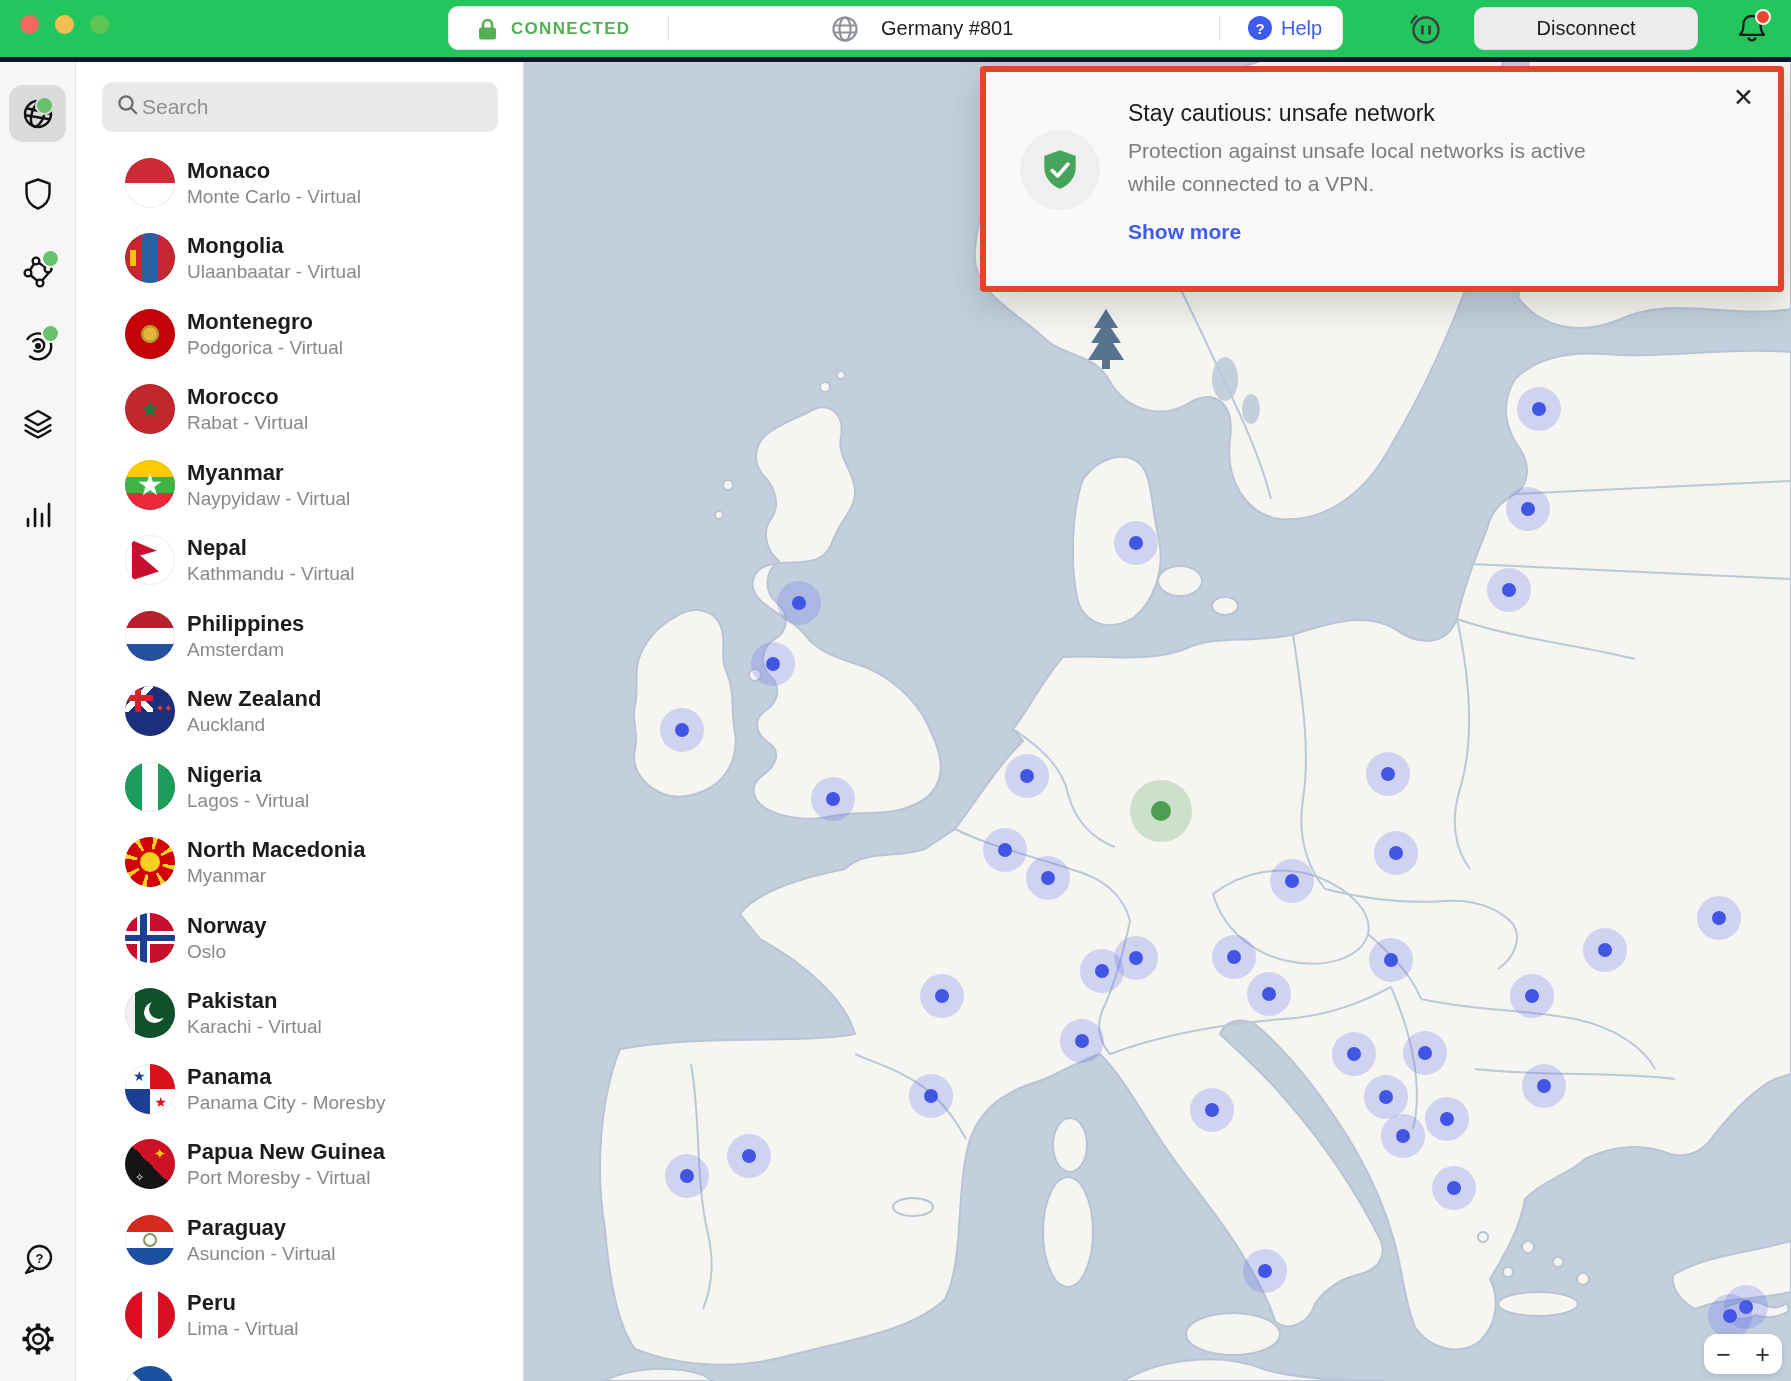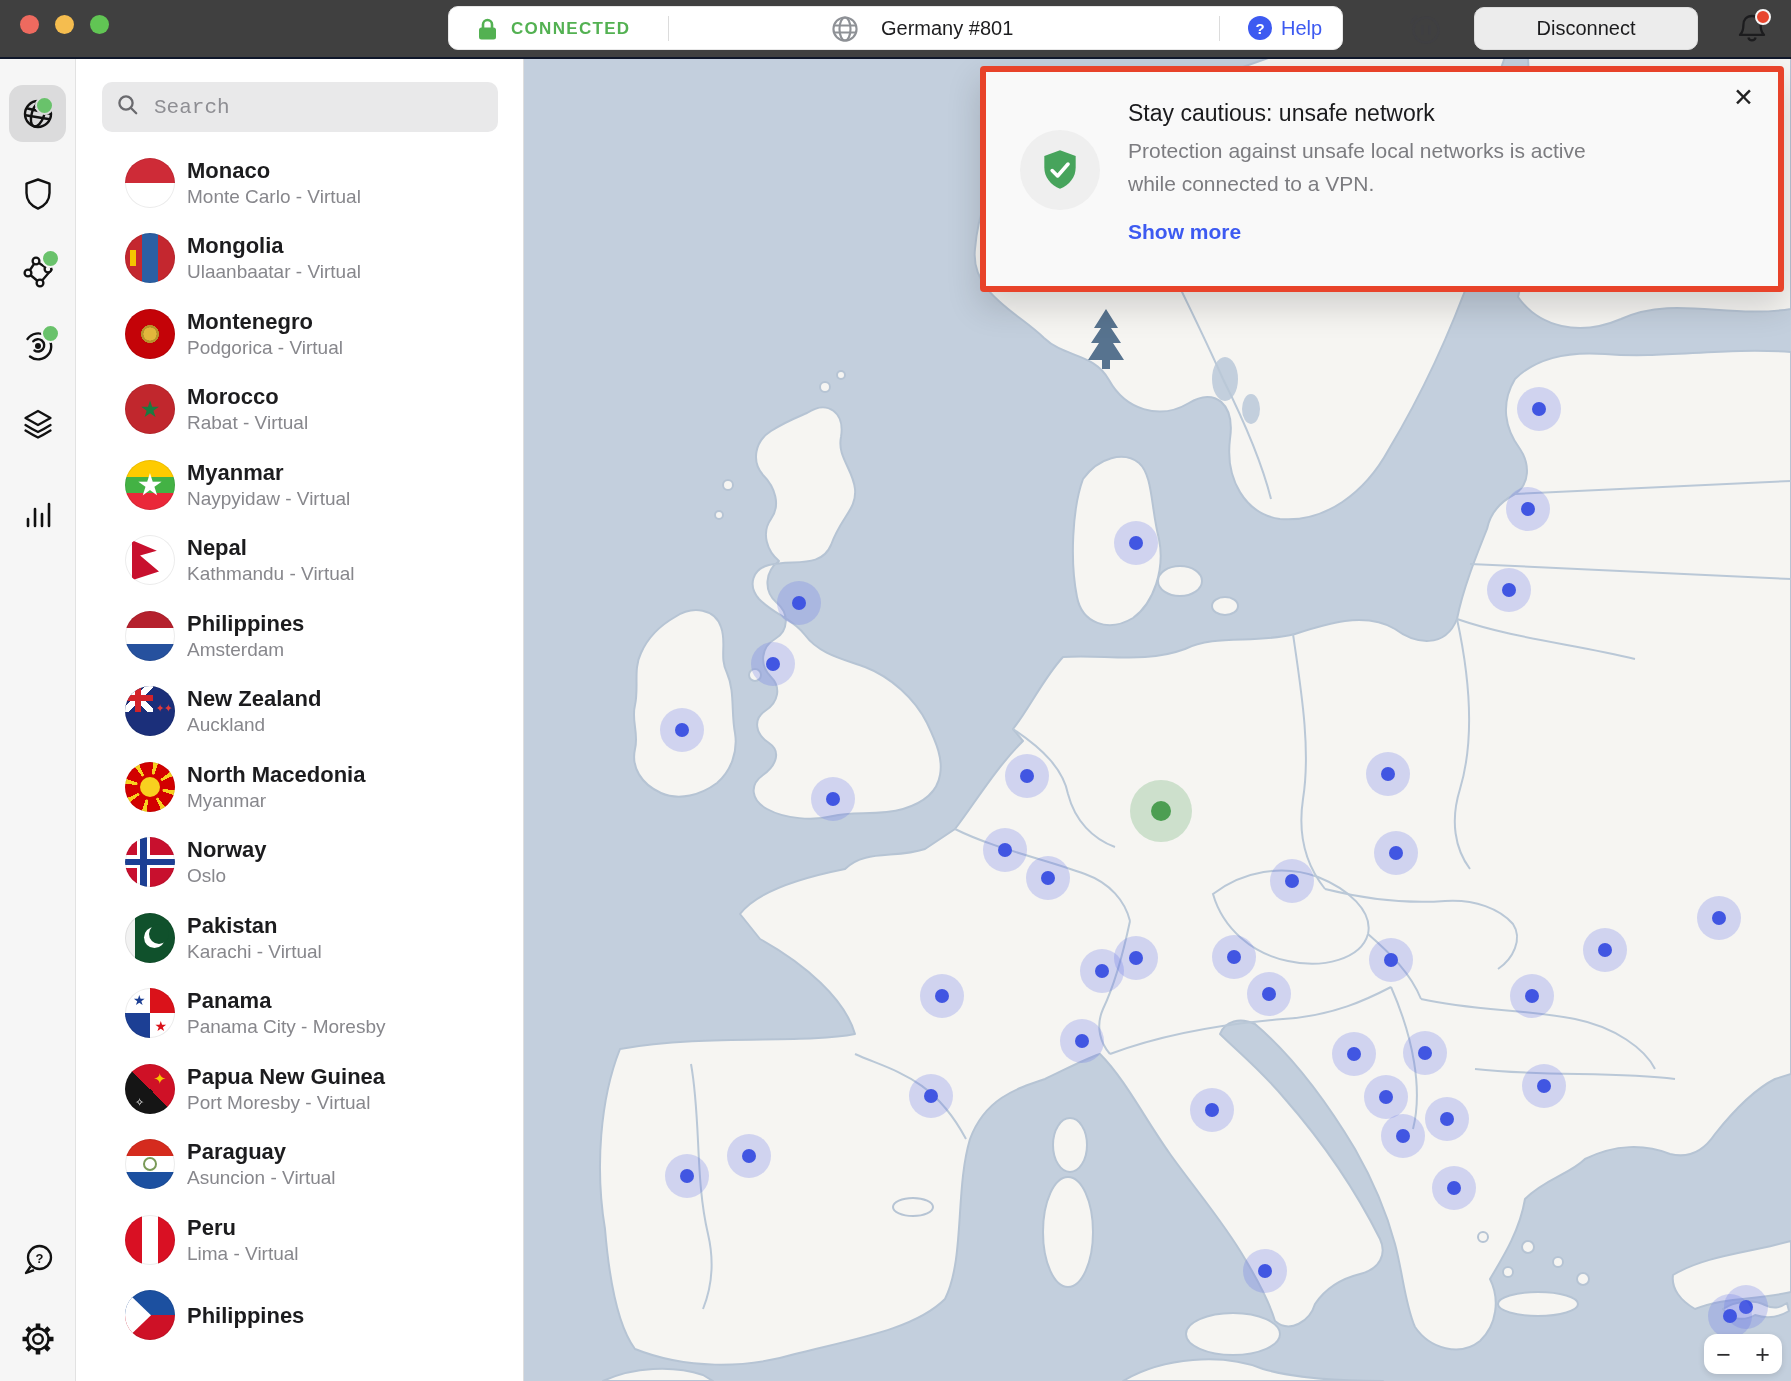--- a/index.html
+++ b/index.html
@@ -1,19 +1,19 @@
 <!DOCTYPE html>
 <html><head>
 <meta charset="utf-8">
 <style>
   html,body{margin:0;padding:0}
   body{width:1791px;height:1381px;position:relative;overflow:hidden;background:#fff;
        font-family:"Liberation Sans",sans-serif;-webkit-font-smoothing:antialiased;color:#1d1d1f}
   
-  .topbar{position:absolute;left:0;top:0;width:1791px;height:57px;background:#404040;border-bottom:2px solid #0f172a;z-index:40}
+  .topbar{position:absolute;left:0;top:0;width:1791px;height:57px;background:#22c55e;border-bottom:5px solid #0f172a;z-index:40}
   .tl{position:absolute;top:15px;width:19px;height:19px;border-radius:50%}
   .tl.c{left:20px;background:#ee6a5f}.tl.m{left:55px;background:#f5bd4f}.tl.z{left:90px;background:#61c554}
   .pill{position:absolute;left:448px;top:6px;width:895px;height:44px;background:#fff;border:1px solid #e7e7e7;border-radius:10px;box-sizing:border-box}
   .pill .lock{position:absolute;left:28px;top:11px}
   .pill .status{position:absolute;left:62px;top:12px;font-size:17px;font-weight:bold;letter-spacing:1.3px;color:#53b152}
   .pill .div1{position:absolute;left:219px;top:9px;width:1px;height:25px;background:#dcdcdc}
   .pill .div2{position:absolute;left:770px;top:9px;width:1px;height:25px;background:#dcdcdc}
   .pill .globe{position:absolute;left:380px;top:6px}
   .pill .server{position:absolute;left:432px;top:10px;font-size:20px;color:#1d1d1f}
   .helpwrap{position:absolute;left:799px;top:9px;display:flex;align-items:center;gap:9px;cursor:pointer}
@@ -30,21 +30,21 @@
   .sb-item{position:absolute;left:0;width:75px;height:57px;display:flex;align-items:center;justify-content:center}
   .sb-tile{position:absolute;left:9px;top:28px;width:57px;height:57px;background:#dbdbdc;border-radius:14px;
            display:flex;align-items:center;justify-content:center}
   .iconbox{position:relative;width:36px;height:36px}
   .badge{position:absolute;width:15px;height:15px;border-radius:50%;background:#69c26b;border:2px solid #f6f6f6;right:-4px;top:-4px}
   .sb-tile .badge{border-color:#dbdbdc;right:2px;top:0}
   
   .panel{position:absolute;left:75px;top:57px;width:448px;bottom:0;background:#fff;border-right:1px solid #dedede;overflow:hidden;z-index:20}
   .search{position:absolute;left:27px;top:25px;width:396px;height:50px;background:#e9e9ea;border-radius:10px;
           display:flex;align-items:center;padding-left:14px;box-sizing:border-box}
-  .search input{border:none;outline:none;background:transparent;font-size:21px;color:#1d1d1f;margin-left:12px;width:320px;font-family:Liberation Mono, monospace}
+  .search input{border:none;outline:none;background:transparent;font-size:21px;color:#1d1d1f;width:320px;font-family:Liberation Sans, sans-serif}
   .search input::placeholder{color:#8e8e93}
   .rows{position:absolute;left:0;top:88px;right:0}
   .row{height:75.5px;display:flex;align-items:center;padding-left:50px;cursor:pointer}
   .rowtext{margin-left:12px;display:flex;flex-direction:column;justify-content:center}
   .ctitle{font-size:22px;font-weight:bold;color:#1c1c1e;line-height:27px}
   .csub{font-size:19px;color:#87878c;line-height:25px}
   
   .flag{width:50px;height:50px;border-radius:50%;position:relative;overflow:hidden;flex:none;box-shadow:inset 0 0 0 1px rgba(0,0,0,.08)}
   .flag::before,.flag::after{position:absolute}
   .flag-monaco{background:linear-gradient(180deg,#ce2b37 0 50%,#fff 50%)}
@@ -316,20 +316,27 @@
         <div class="rowtext">
           <span class="ctitle">Philippines</span>
           <span class="csub">Amsterdam</span>
         </div>
       </div>
       <div class="row">
         <div class="flag flag-new-zealand"></div>
         <div class="rowtext">
           <span class="ctitle">New Zealand</span>
           <span class="csub">Auckland</span>
+        </div>
+      </div>
+      <div class="row">
+        <div class="flag flag-nigeria"></div>
+        <div class="rowtext">
+          <span class="ctitle">Nigeria</span>
+          <span class="csub">Lagos - Virtual</span>
         </div>
       </div>
       <div class="row">
         <div class="flag flag-north-macedonia"></div>
         <div class="rowtext">
           <span class="ctitle">North Macedonia</span>
           <span class="csub">Myanmar</span>
         </div>
       </div>
       <div class="row">

